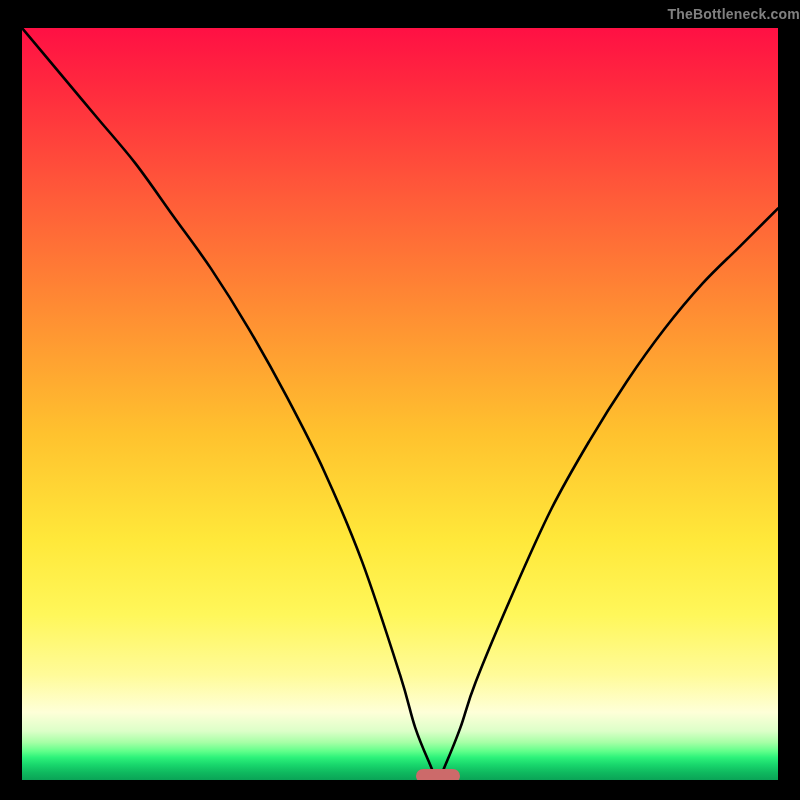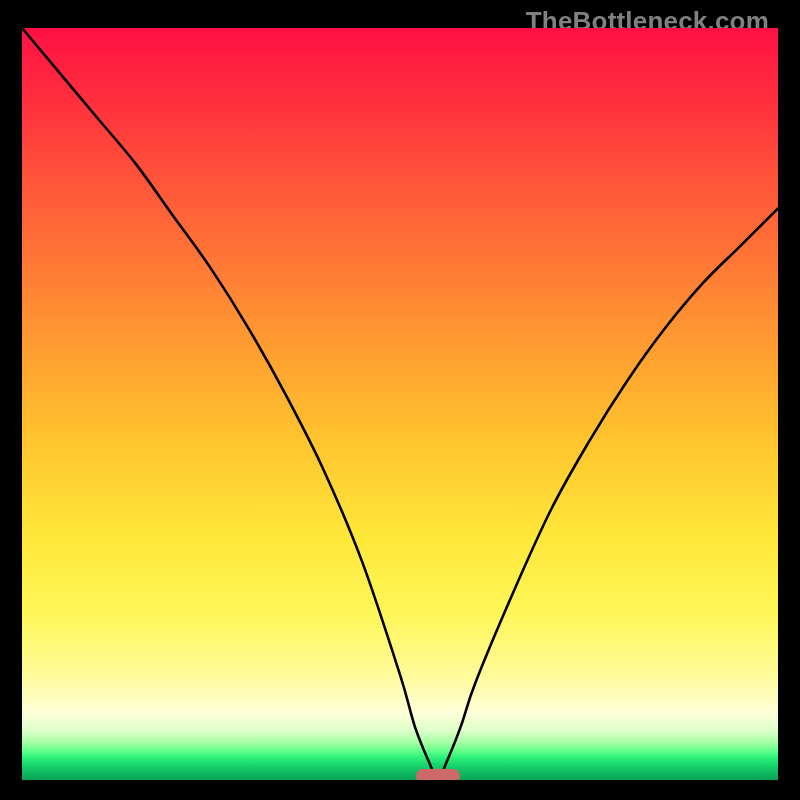--- a/index.html
+++ b/index.html
@@ -15,23 +15,23 @@
     position: absolute;
     top: 0;
     left: 0;
     width: 800px;
     height: 800px;
     background: #000;
   }
   .watermark {
     position: absolute;
     top: 6px;
-    right: 31px;
+    right: 0;
     color: #808080;
-    font-size: 26px;
+    font-size: 14px;
     font-weight: 600;
     letter-spacing: 0.2px;
   }
   .plot {
     position: absolute;
     left: 22px;
     top: 28px;
     width: 756px;
     height: 752px;
     overflow: hidden;

